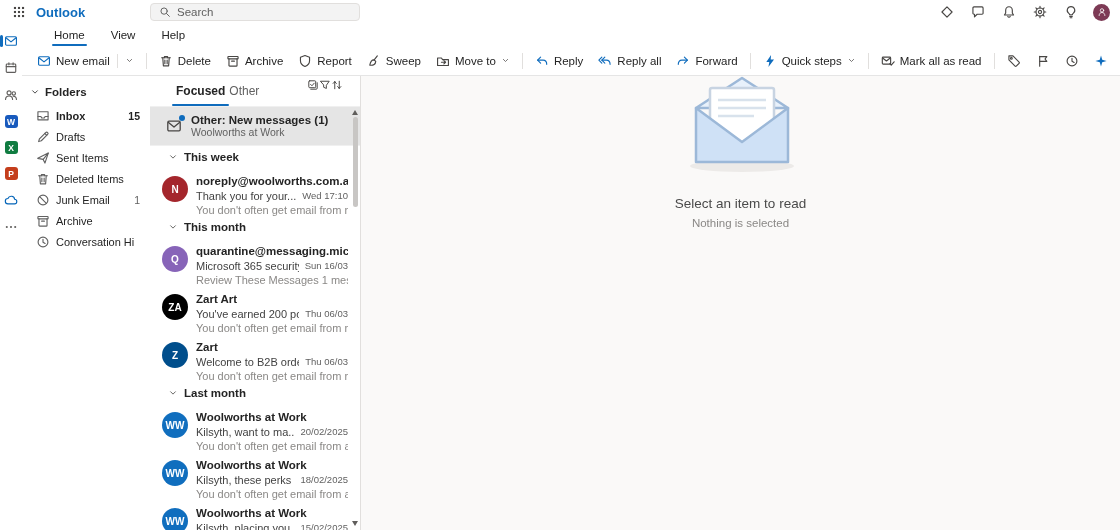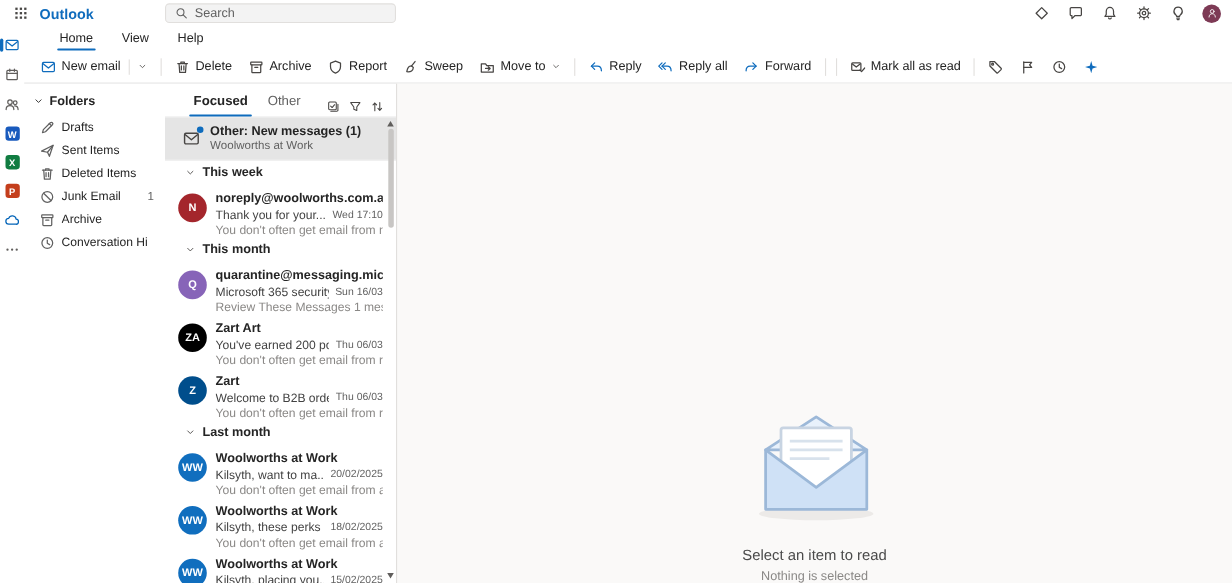--- a/index.html
+++ b/index.html
@@ -73,21 +73,21 @@
     font-weight:700;font-size:11.5px;color:#242424}
   .frow{display:flex;align-items:center;gap:6px;height:21px;padding:0 10px 0 14px;color:#242424}
   .frow .ic{color:#616161}
   .flabel{white-space:nowrap;overflow:hidden}
   .fcount{margin-left:auto;font-size:10.5px;color:#616161}
   .frow.bold .flabel,.frow.bold .fcount{font-weight:700;color:#242424}
 
   
   .msglist{width:210px;flex:none;position:relative;overflow:hidden;display:flex;
     flex-direction:column}
-  .listtabs{height:30px;flex:none;display:flex;align-items:flex-end;gap:14px;
+  .listtabs{height:30px;flex:none;display:flex;align-items:flex-start;
     padding:0 14px 0 24px}
   .ltab{position:relative;height:100%;display:flex;align-items:center;font-size:12px;
     color:#616161;background:none;border:0;padding:0 2px}
   .ltab.active{color:#242424;font-weight:700}
   .ltab.active::after{content:'';position:absolute;left:-2px;right:-2px;bottom:0;
     height:2.5px;border-radius:2px;background:#0F6CBD}
   .licon{background:none;border:0;width:18px;height:18px;display:flex;align-items:center;
     justify-content:center;color:#484644;padding:0;margin-left:-6px}
   .listtabs .flexsp{margin:0}
   .otherbanner{height:40px;flex:none;display:flex;align-items:center;gap:9px;
@@ -119,21 +119,21 @@
   
   .vscroll{position:absolute;top:30px;right:0;bottom:0;width:10px;display:flex;
     flex-direction:column;align-items:center;background:transparent}
   .sarrow{width:0;height:0;border-left:3.5px solid transparent;
     border-right:3.5px solid transparent;border-bottom:5px solid #605E5C;margin:4px 0 2px}
   .sarrow.down{border-bottom:0;border-top:5px solid #605E5C;margin:2px 0 4px;margin-top:auto}
   .sthumb{width:5px;height:90px;background:#C8C6C4;border-radius:3px}
 
   
   .reading{flex:1;background:#FAF9F8;border-left:1px solid #E1DFDD;display:flex;
-    align-items:flex-end;justify-content:center;min-width:0}
+    align-items:flex-start;justify-content:center;min-width:0}
   .empty{display:flex;flex-direction:column;align-items:center;margin-top:-14px}
   .et{margin-top:22px;font-size:13.5px;color:#4A4A4A}
   .es{margin-top:6px;font-size:11.5px;color:#8A8886}
 </style>
 </head>
 <body>
 
 <svg width="0" height="0" style="position:absolute" aria-hidden="true">
   <defs>
     <symbol id="i-waffle" viewBox="0 0 16 16">
@@ -455,20 +455,29 @@
           </svg>
           <span>Reply all</span>
         </button>
       <button class="tbtn">
           <svg class="ic cblue">
             <use href="#i-forward"></use>
           </svg>
           <span>Forward</span>
         </button>
       <span class="vsep"></span>
+      <button class="tbtn">
+          <svg class="ic cblue">
+            <use href="#i-bolt"></use>
+          </svg>
+          <span>Quick steps</span>
+          <svg class="ic s9">
+            <use href="#i-chev"></use>
+          </svg>
+        </button>
       <span class="vsep"></span>
       <button class="tbtn">
           <svg class="ic">
             <use href="#i-mailcheck"></use>
           </svg>
           <span>Mark all as read</span>
         </button>
       <span class="vsep"></span>
       <button class="tbtn">
           <svg class="ic">
@@ -495,20 +504,27 @@
     </div>
 
     <div class="content">
 
       <aside class="folders">
         <div class="fhdr">
           <svg class="ic s10">
               <use href="#i-chev"></use>
             </svg>
           <span>Folders</span>
+        </div>
+        <div class="frow bold">
+          <svg class="ic">
+              <use href="#i-inbox"></use>
+            </svg>
+          <span class="flabel">Inbox</span>
+          <span class="fcount">15</span>
         </div>
         <div class="frow">
           <svg class="ic">
               <use href="#i-pencil"></use>
             </svg>
           <span class="flabel">Drafts</span>
           <span class="fcount"></span>
         </div>
         <div class="frow">
           <svg class="ic">

